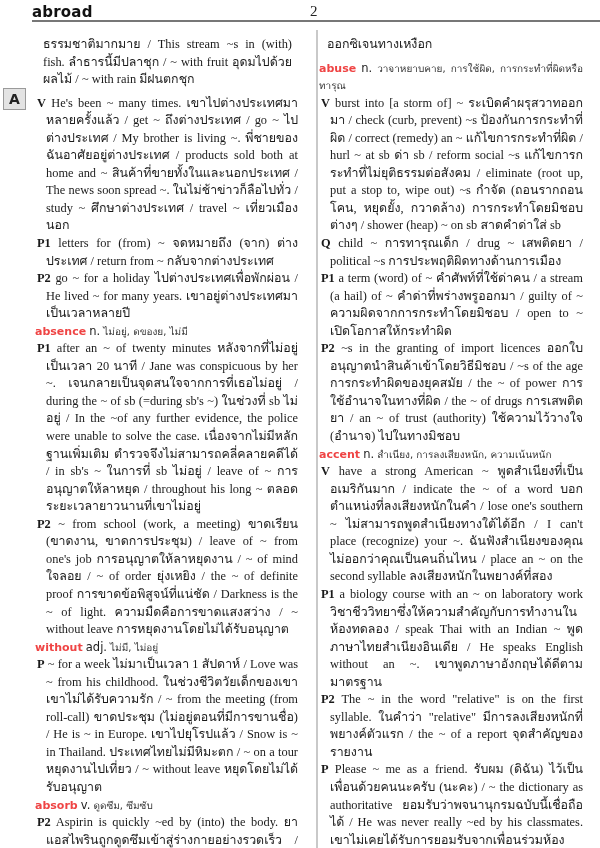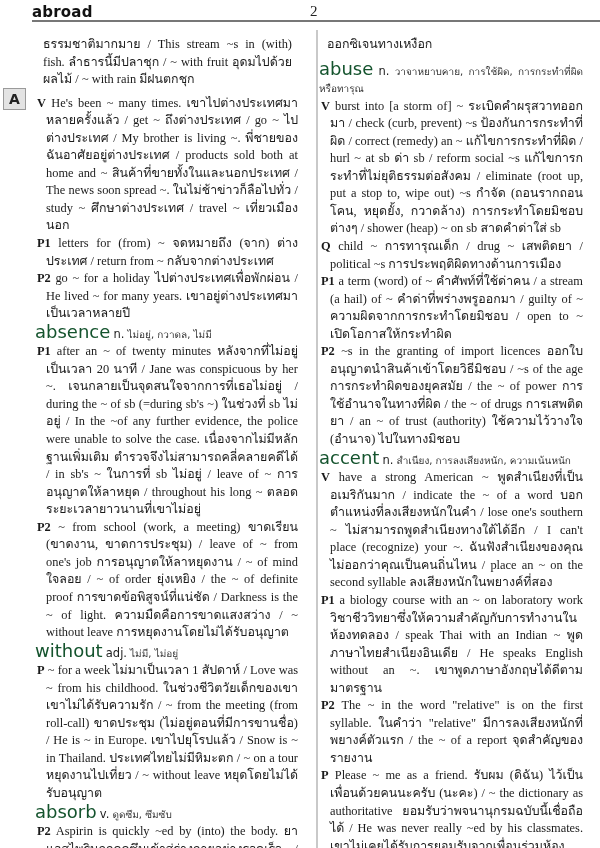--- a/index.html
+++ b/index.html
@@ -11,21 +11,21 @@
   .page-num { position: absolute; left: 278px; top: 3px; font-size: 15px; color: #222; }
   .header-rule { position: absolute; left: 32px; top: 20px; width: 568px; height: 2px; background: #777; }
   .tab-letter { position: absolute; left: 3px; top: 88px; width: 21px; height: 20px; background: #e3e3e3;
                 border: 1px solid #9a9a9a; font-family: "DejaVu Sans", sans-serif; font-weight: bold;
                 font-size: 14px; text-align: center; line-height: 20px; color: #222; }
   .col { position: absolute; top: 30px; font-size: 12.4px; line-height: 17.55px; text-align: justify; }
   .col-left { left: 37px; width: 261px; }
   .col-right { left: 321px; width: 262px; }
   .col-divider { position: absolute; left: 316px; top: 30px; width: 2px; height: 818px; background: #c9c9c9; }
   .entry-head { margin-left: -2px; }
-  .hw { font-family: "DejaVu Sans", "Liberation Sans", sans-serif; font-weight: normal; color: #14532d; font-size: 18px; }
+  .hw { font-family: "DejaVu Sans", "Liberation Sans", sans-serif; font-weight: bold; color: #ef4444; font-size: 11px; }
   .pos { font-family: "DejaVu Sans", sans-serif; font-size: 11.5px; color: #222; }
   .th { font-family: "DejaVu Sans", sans-serif; font-size: 10px; color: #333; }
   .para { padding-left: 9px; text-indent: -9px; margin: 0; }
   .cont { padding-left: 0; margin: 6px; }
   .b { font-weight: bold; }
 </style>
 </head>
 <body>
 
 <div class="header">
@@ -35,21 +35,21 @@
 <div class="header-rule"></div>
 
 <div class="tab-letter">A</div>
 
 <div class="col col-left">
   <p class="cont th-mixed">ธรรมชาติมากมาย / This stream ~s in (with) fish. ลำธารนี้มีปลาชุก / ~ with fruit อุดมไปด้วยผลไม้ / ~ with rain มีฝนตกชุก</p>
   <div id="left-entries">
       <p class="para"><span class="b">V</span> <span>He's been ~ many times. เขาไปต่างประเทศมาหลายครั้งแล้ว / get ~ ถึงต่างประเทศ / go ~ ไปต่างประเทศ / My brother is living ~. พี่ชายของฉันอาศัยอยู่ต่างประเทศ / products sold both at home and ~ สินค้าที่ขายทั้งในและนอกประเทศ / The news soon spread ~. ในไม่ช้าข่าวก็ลือไปทั่ว / study ~ ศึกษาต่างประเทศ / travel ~ เที่ยวเมืองนอก</span></p>
       <p class="para"><span class="b">P1</span> <span>letters for (from) ~ จดหมายถึง (จาก) ต่างประเทศ / return from ~ กลับจากต่างประเทศ</span></p>
       <p class="para"><span class="b">P2</span> <span>go ~ for a holiday ไปต่างประเทศเพื่อพักผ่อน / He lived ~ for many years. เขาอยู่ต่างประเทศมาเป็นเวลาหลายปี</span></p>
-      <div class="entry-head"><span class="hw">absence</span> <span class="pos">n.</span> <span class="th">ไม่อยู่, กวาดล, ไม่มี</span></div>
+      <div class="entry-head"><span class="hw">absence</span> <span class="pos">n.</span> <span class="th">ไม่อยู่, ดของย, ไม่มี</span></div>
       <p class="para"><span class="b">P1</span> <span>after an ~ of twenty minutes หลังจากที่ไม่อยู่เป็นเวลา 20 นาที / Jane was conspicuous by her ~. เจนกลายเป็นจุดสนใจจากการที่เธอไม่อยู่ / during the ~ of sb (=during sb's ~) ในช่วงที่ sb ไม่อยู่ / In the ~of any further evidence, the police were unable to solve the case. เนื่องจากไม่มีหลักฐานเพิ่มเติม ตำรวจจึงไม่สามารถคลี่คลายคดีได้ / in sb's ~ ในการที่ sb ไม่อยู่ / leave of ~ การอนุญาตให้ลาหยุด / throughout his long ~ ตลอดระยะเวลายาวนานที่เขาไม่อยู่</span></p>
       <p class="para"><span class="b">P2</span> <span>~ from school (work, a meeting) ขาดเรียน (ขาดงาน, ขาดการประชุม) / leave of ~ from one's job การอนุญาตให้ลาหยุดงาน / ~ of mind ใจลอย / ~ of order ยุ่งเหยิง / the ~ of definite proof การขาดข้อพิสูจน์ที่แน่ชัด / Darkness is the ~ of light. ความมืดคือการขาดแสงสว่าง / ~ without leave การหยุดงานโดยไม่ได้รับอนุญาต</span></p>
       <div class="entry-head"><span class="hw">without</span> <span class="pos">adj.</span> <span class="th">ไม่มี, ไม่อยู่</span></div>
       <p class="para"><span class="b">P</span> <span>~ for a week ไม่มาเป็นเวลา 1 สัปดาห์ / Love was ~ from his childhood. ในช่วงชีวิตวัยเด็กของเขา เขาไม่ได้รับความรัก / ~ from the meeting (from roll-call) ขาดประชุม (ไม่อยู่ตอนที่มีการขานชื่อ) / He is ~ in Europe. เขาไปยุโรปแล้ว / Snow is ~ in Thailand. ประเทศไทยไม่มีหิมะตก / ~ on a tour หยุดงานไปเที่ยว / ~ without leave หยุดโดยไม่ได้รับอนุญาต</span></p>
       <div class="entry-head"><span class="hw">absorb</span> <span class="pos">v.</span> <span class="th">ดูดซึม, ซึมซับ</span></div>
       <p class="para"><span class="b">P2</span> <span>Aspirin is quickly ~ed by (into) the body. ยาแอสไพรินถูกดูดซึมเข้าสู่ร่างกายอย่างรวดเร็ว / ~ moisture from the air ซึมซับเอาความชุ่มชื้นจากอากาศ / be ~ed in study (in a book, in thoughts) หมกมุ่นจดจ่ออยู่กับการเรียน (หนังสือ, ความคิดต่างๆ) / ~ a small company into a larger one รวมบริษัทเล็กเข้ากับบริษัทใหญ่ / Water is ~ed into (by) the soil. ดินดูดซับน้ำ / Fish ~ oxygen through their gills. ปลาได้รับ</span></p>
     </div>
 </div>
 
 <div class="col-divider"></div>

